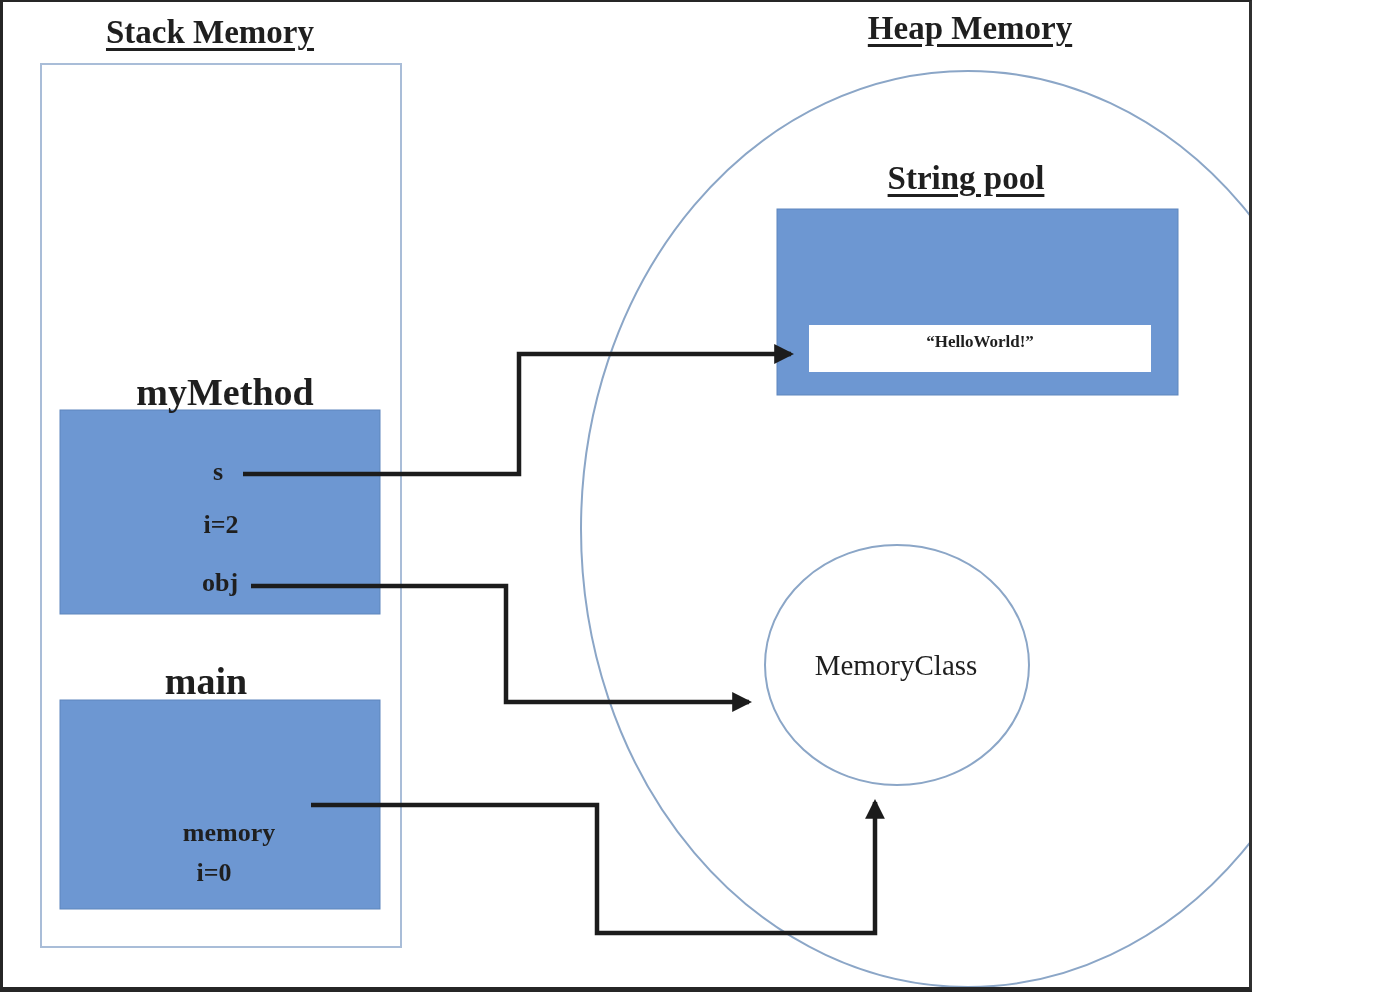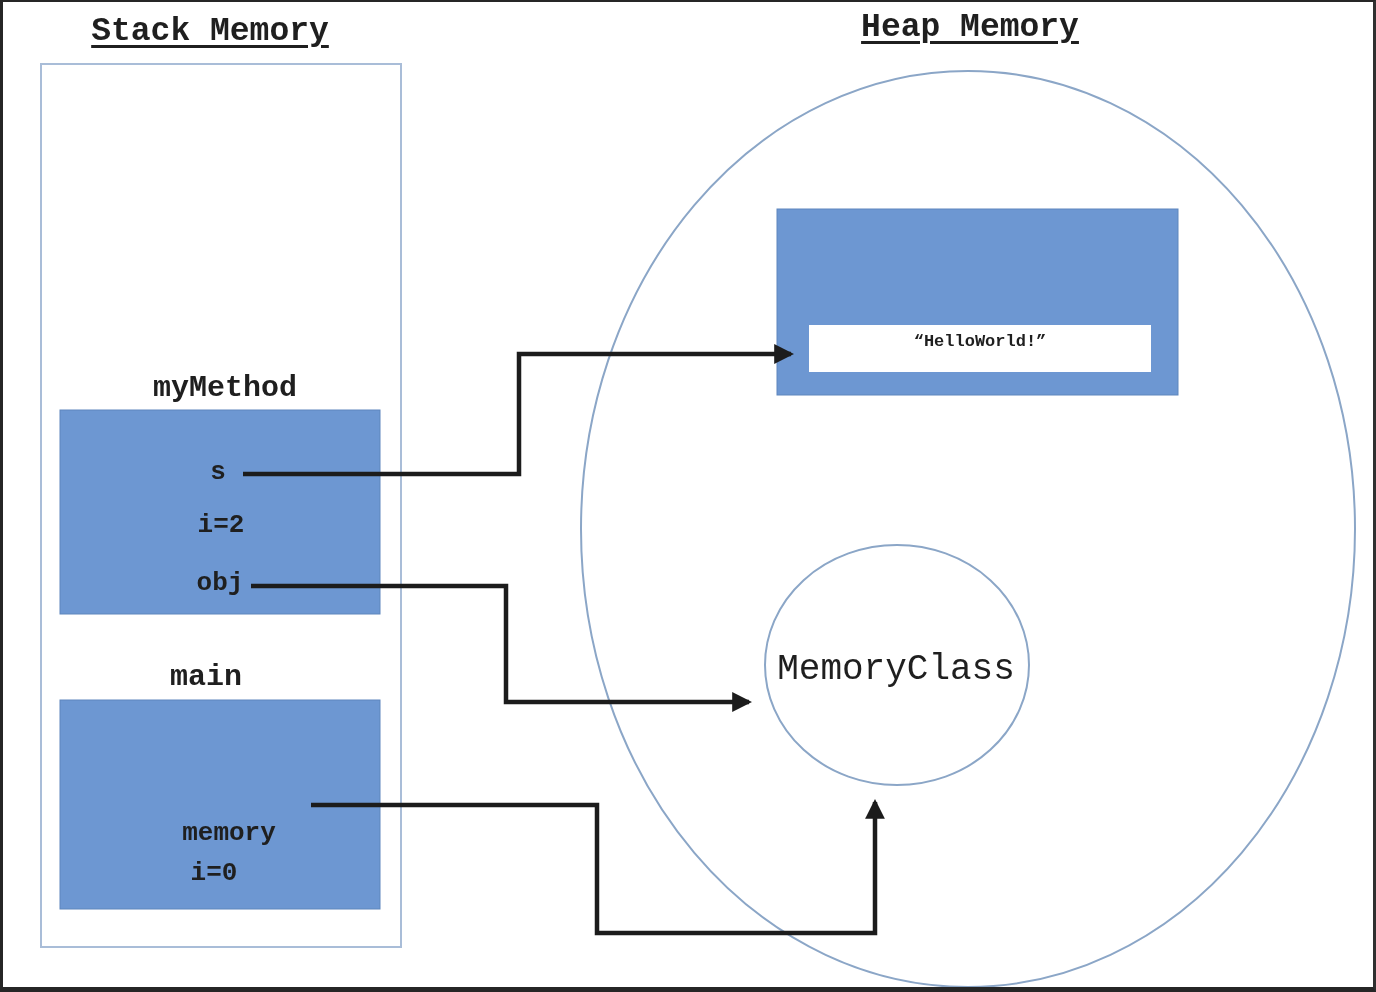--- a/index.html
+++ b/index.html
@@ -1,46 +1,46 @@
 <!DOCTYPE html>
 <html><head>
 <meta charset="utf-8">
 <style>
   html,body{margin:0;padding:0;background:#fff;}
   .stage{
     position:relative;
-    width:1376px;height:992px;
+    width:1252px;height:992px;
     box-sizing:border-box;
     background:#ffffff;
     border-left:3px solid #262626;
     border-right:3px solid #303030;
     border-top:2px solid #262626;
     border-bottom:5px solid #262626;
     overflow:hidden;
-    font-family:Liberation Mono, monospace;
+    font-family:Liberation Serif, serif;
     color:#1f1f1f;
   }
   svg.diagram{position:absolute;left:0;top:0;}
   .lbl{
     position:absolute;
     transform:translateX(-50%);
     white-space:nowrap;
     line-height:1.1;
     color:#1f1f1f;
   }
   .title{
     font-size:33px;font-weight:700;
     text-decoration:underline;
     text-decoration-thickness:3px;
     text-underline-offset:5px;
   }
-  .frame-label{font-size:30px;font-weight:700;}
+  .frame-label{font-size:38px;font-weight:700;}
   .var{font-size:26px;font-weight:700;}
   .string-literal{font-size:17px;font-weight:700;}
-  .obj-label{font-size:36px;font-weight:400;text-align:center;}
+  .obj-label{font-size:29px;font-weight:400;text-align:center;}
 </style>
 </head>
 <body>
 
 <div class="stage">
 
   <svg class="diagram" width="1376" height="992" viewBox="0 0 1376 992">
     <defs>
       <marker id="ah" viewBox="0 0 10 10" refX="8.5" refY="5" markerWidth="4.4" markerHeight="4.4" orient="auto-start-reverse">
         <path d="M0,0 L10,5 L0,10 z" fill="#1c1c1c"></path>
@@ -65,20 +65,21 @@
 
     <path d="M248 584 H503 V700 H746" fill="none" stroke-width="4.5" marker-end="url(#ah)" stroke="#1c1c1c"></path>
 
     <path d="M308 803 H594 V931 H872 V800" fill="none" stroke-width="4.5" marker-end="url(#ah)" stroke="#1c1c1c"></path>
   </svg>
 
   <div class="lbl title" style="left:207px;top:12px;">Stack Memory</div>
 
   <div class="lbl title" style="left:967px;top:8px;">Heap Memory</div>
 
+  <div class="lbl title" style="left:963px;top:158px;">String pool</div>
 
   <div class="lbl frame-label" style="left:222px;top:370px;">myMethod</div>
 
   <div class="lbl var" style="left:215px;top:456px;">s</div>
 
   <div class="lbl var" style="left:218px;top:509px;">i=2</div>
 
   <div class="lbl var" style="left:217px;top:567px;">obj</div>
 
   <div class="lbl frame-label" style="left:203px;top:659px;">main</div>

